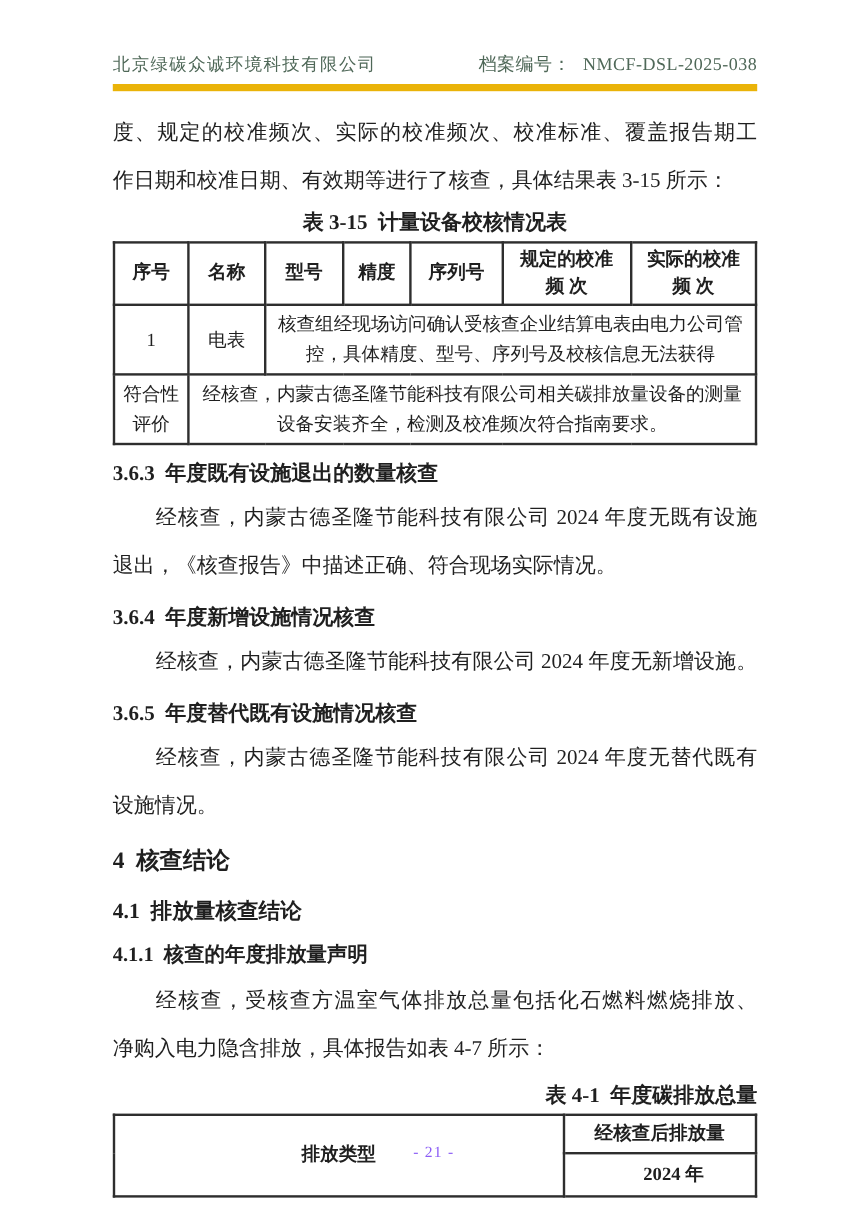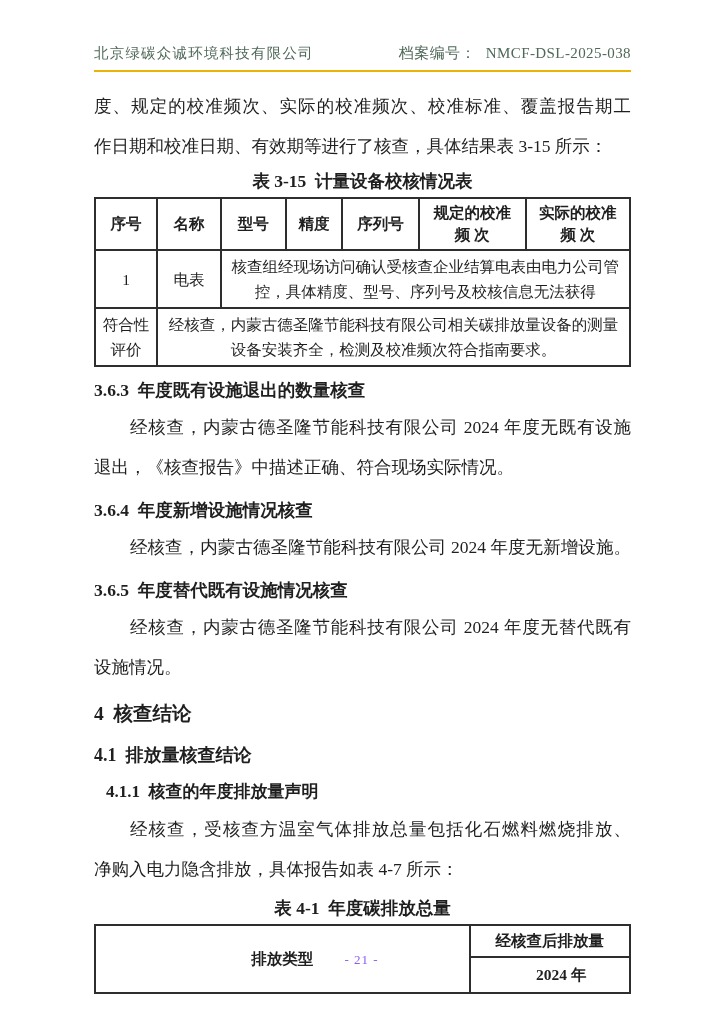--- a/index.html
+++ b/index.html
@@ -16,21 +16,21 @@
     padding:44px 92px 0 94px;
     background:#ffffff;
     font-family:"Liberation Serif","DejaVu Serif",serif;
     color:var(--ink);
     overflow:hidden;
   }
   
   .doc-header{
     display:flex;justify-content:space-between;align-items:baseline;
     padding-bottom:7px;
-    border-bottom:2px solid #eab308;
+    border-bottom:6px solid #eab308;
     color:var(--accent);
   }
   .doc-header .company{font-size:14.5px;letter-spacing:1.2px;}
   .doc-header .fileno{font-size:15px;letter-spacing:.4px;}
   .doc-header .fileno .num{margin-left:10px;font-weight:400;margin-top:40px;}
   
   .para{margin:0;}
   .pline{
     font-size:17.5px;
     line-height:40px;
@@ -41,27 +41,27 @@
     white-space:normal;
     text-align:justify;
     text-align-last:justify;
   }
   .indent{text-indent:2.05em;}
   .mt-intro{margin-top:14px;}
   
   .h-sub{font-size:17.5px;font-weight:bold;margin:10px 0 4px 0;line-height:26px;}
   .h-1{font-size:19.5px;font-weight:bold;margin:12px 0 0 0;line-height:30px;}
   .h-2{font-size:18px;font-weight:bold;margin:12px 0 0 0;line-height:28px;}
-  .h-3{font-size:17px;font-weight:bold;margin:10px 0 4px 12px;line-height:26px;}
+  .h-3{font-size:17px;font-weight:bold;margin:10px 0 4px 0;line-height:26px;}
   
   .tbl-title{
     text-align:center;font-weight:bold;font-size:17.5px;
     margin-top:2px;line-height:26px;
   }
-  .tbl-title.t41{margin-top:6px;}
+  .tbl-title.t41{margin-top:6px;text-align:right;}
   table.grid{
     width:100%;
     border-collapse:collapse;
     table-layout:fixed;
     font-size:15.5px;
     margin-top:3px;
   }
   table.grid th,table.grid td{
     border:2px solid var(--line);
     text-align:center;

